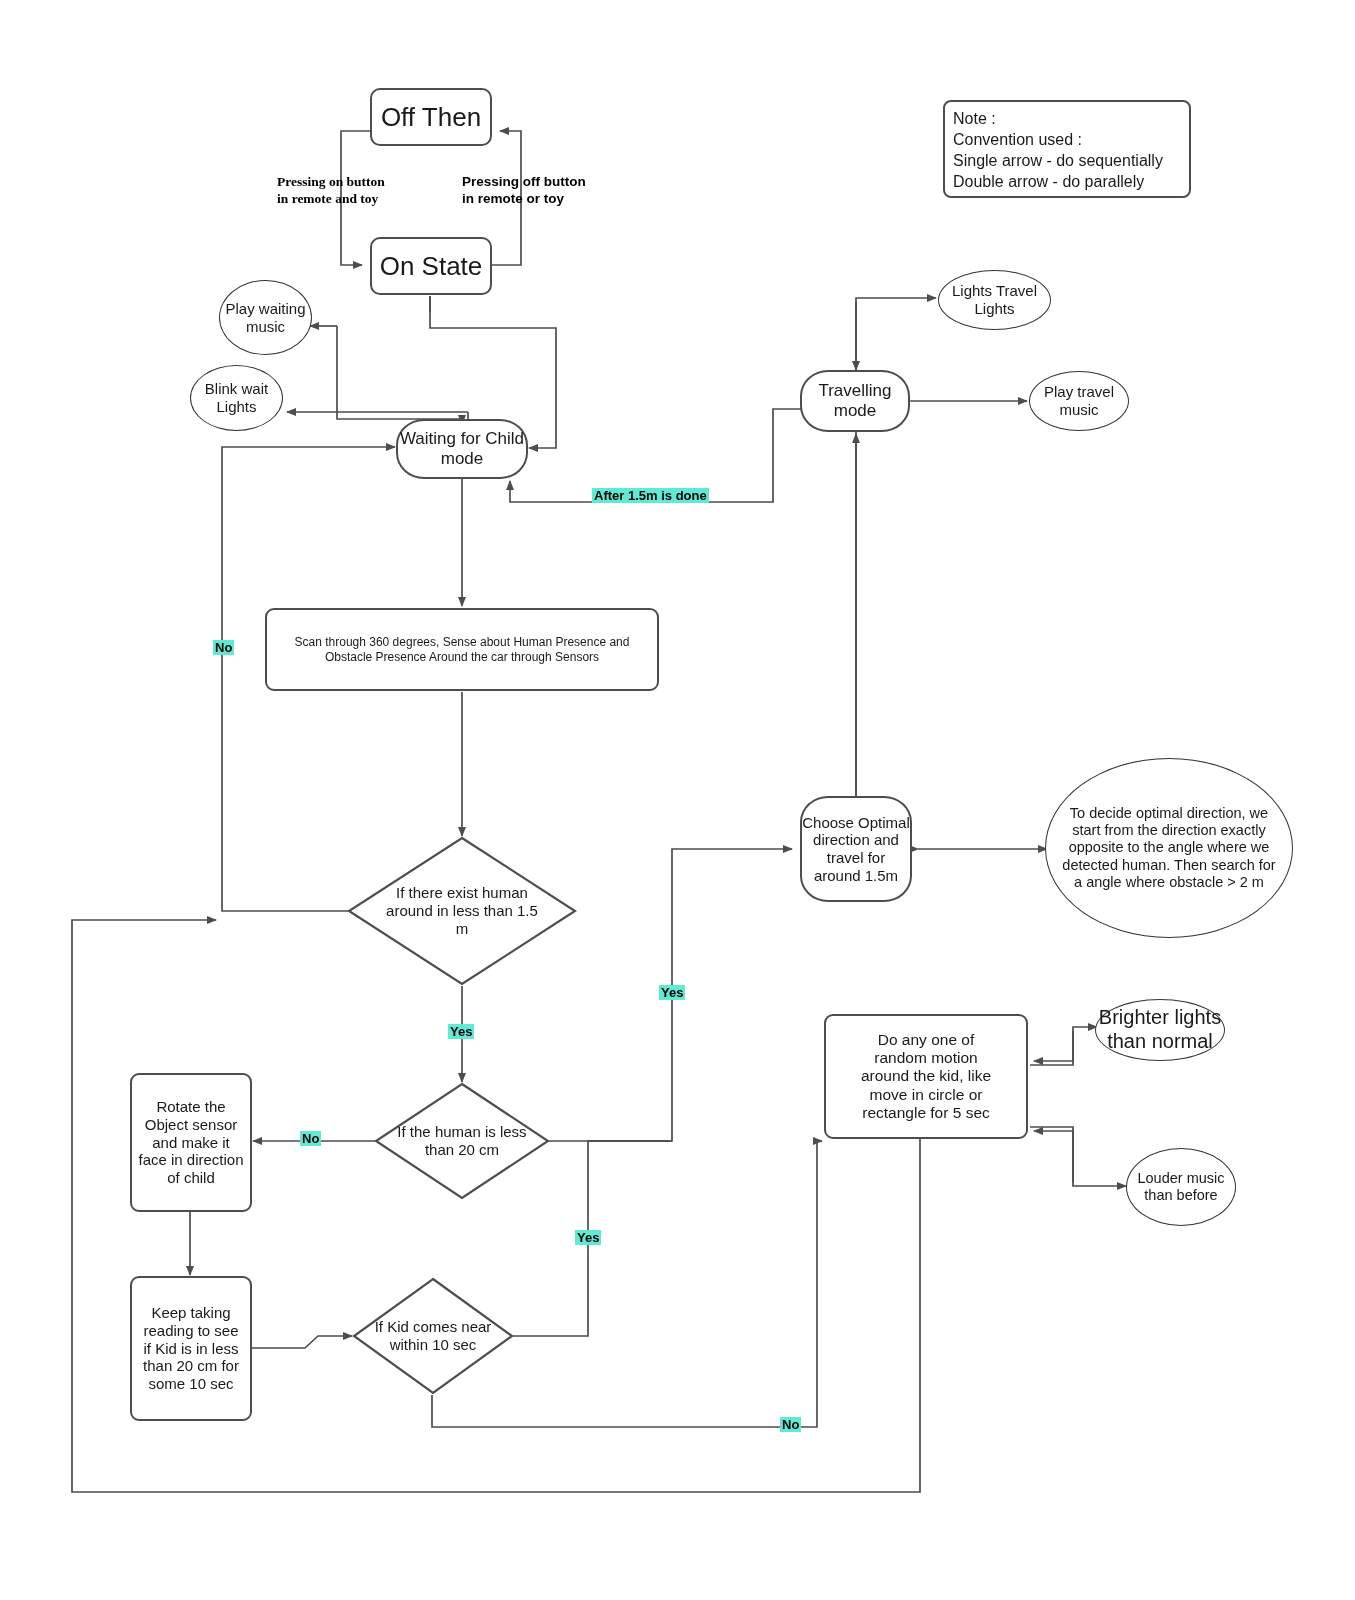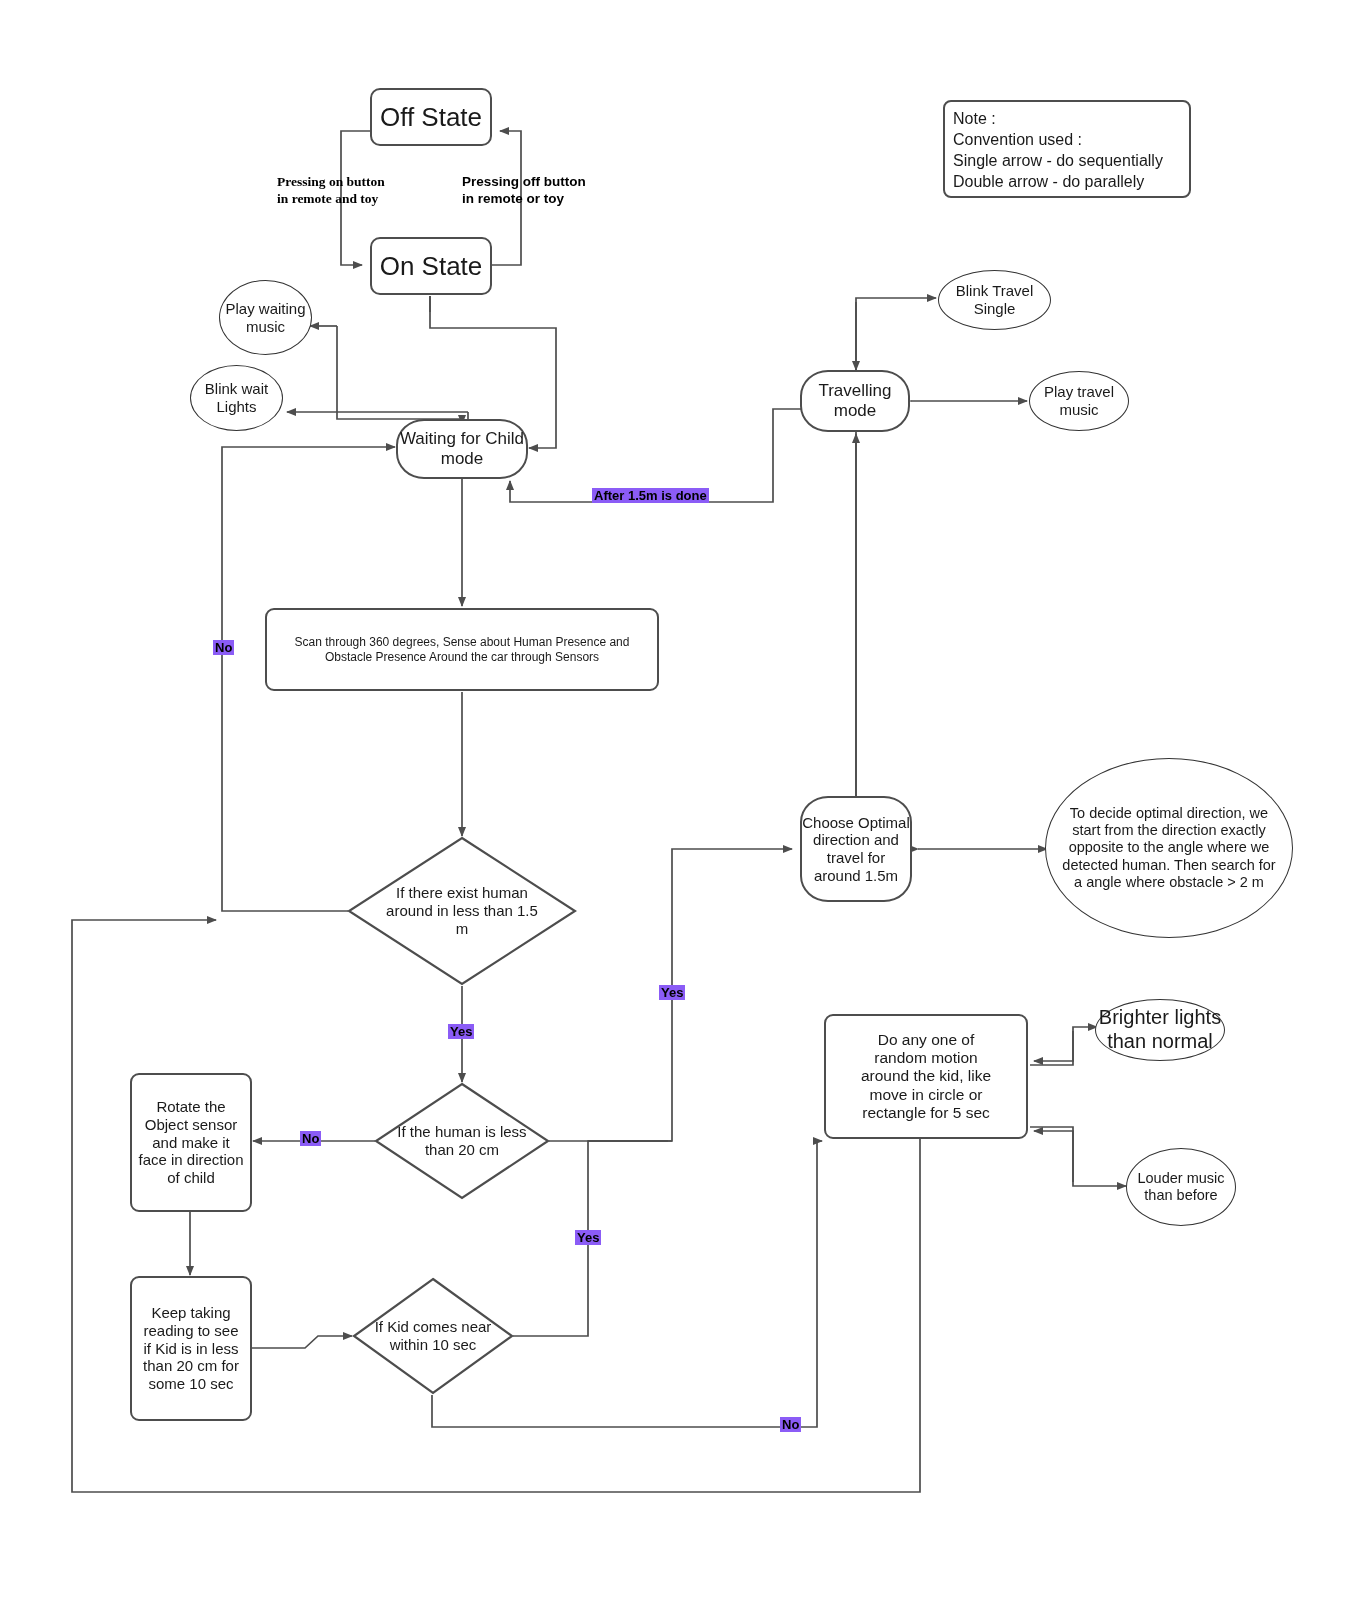--- a/index.html
+++ b/index.html
@@ -83,21 +83,21 @@
     text-align: center;
     font-size: 15px;
     color: #1a1a1a;
     line-height: 1.2;
   }
   .edge-label {
     position: absolute;
     font-size: 13px;
     font-weight: bold;
     color: #000000;
-    background: #8b5cf6;
+    background: #5eead4;
     padding: 0 2px;
     white-space: nowrap;
   }
   .transition-label {
     position: absolute;
     font-size: 13.5px;
     font-weight: bold;
     color: #000000;
     line-height: 1.25;
     white-space: pre-line;
@@ -175,21 +175,21 @@
 
       <path d="M1030,1127 L1073,1127 L1073,1186 L1126,1186" marker-end="url(#ah)"></path>
       <path d="M1073,1182 L1073,1131 L1034,1131" marker-end="url(#ah)"></path>
 
       <path d="M920,1139 L920,1492 L72,1492 L72,920 L216,920" marker-end="url(#ah)"></path>
 
     </g>
   </svg>
 
   <div class="node state-box" style="left:370px; top:88px; width:122px; height:58px;">
-    <span>Off State</span>
+    <span>Off Then</span>
   </div>
 
   <div class="node state-box" style="left:370px; top:237px; width:122px; height:58px;">
     <span>On State</span>
   </div>
 
   <div class="transition-label" style="left:277px; top:174px;font-family:Liberation Serif, serif;">Pressing on button
 in remote and toy</div>
 
   <div class="transition-label" style="left:462px; top:174px;">Pressing off button
@@ -214,21 +214,21 @@
 
   <div class="node mode-box" style="left:396px; top:419px; width:132px; height:60px;">
     <span>Waiting for Child mode</span>
   </div>
 
   <div class="node mode-box" style="left:800px; top:370px; width:110px; height:62px;">
     <span>Travelling mode</span>
   </div>
 
   <div class="node ellipse" style="left:938px; top:270px; width:113px; height:60px;">
-    <span>Blink Travel Single</span>
+    <span>Lights Travel Lights</span>
   </div>
 
   <div class="node ellipse" style="left:1029px; top:371px; width:100px; height:60px;">
     <span>Play travel music</span>
   </div>
 
   <div class="edge-label" style="left:592px; top:488px;">After 1.5m is done</div>
 
   <div class="node rect scan-box" style="left:265px; top:608px; width:394px; height:83px; padding:4px 12px;">
     <span>Scan through 360 degrees, Sense about Human Presence and Obstacle Presence Around the car through Sensors</span>

